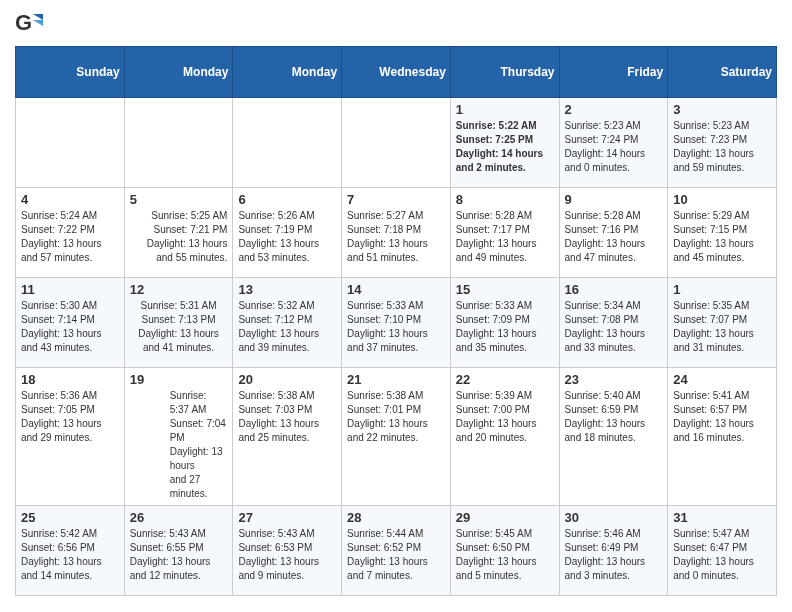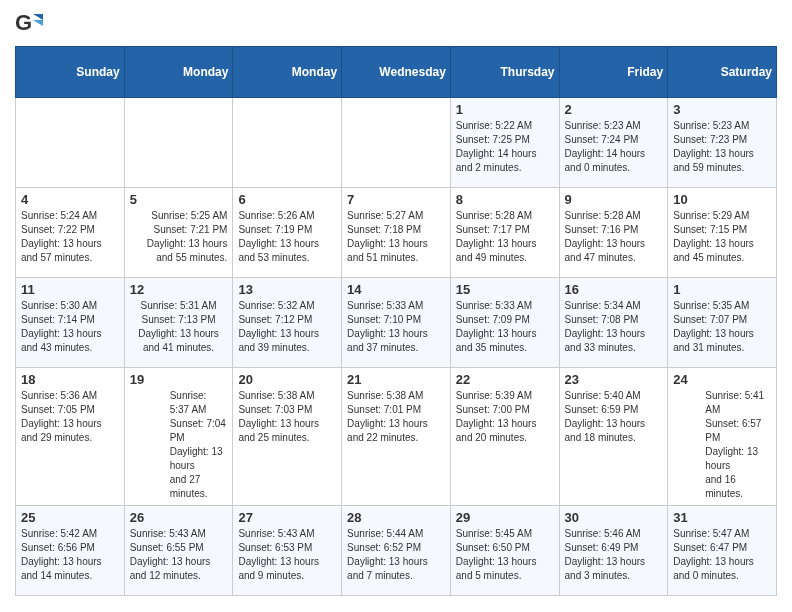--- a/index.html
+++ b/index.html
@@ -123,21 +123,21 @@
       </tr>
   </thead>
   <tbody id="calendar-body">
   <tr>
         <td class="empty-cell"></td>
         <td class="empty-cell"></td>
         <td class="empty-cell"></td>
         <td class="empty-cell"></td>
         <td>
           <span class="day-number">1</span>
-          <div class="day-info" style="white-space: pre-line;">Sunrise: 5:22 AM
+          <div class="day-info" style="white-space: pre-line; font-weight: bold;">Sunrise: 5:22 AM
 Sunset: 7:25 PM
 Daylight: 14 hours
 and 2 minutes.</div>
         </td>
         <td>
           <span class="day-number">2</span>
           <div class="day-info" style="white-space: pre-line;">Sunrise: 5:23 AM
 Sunset: 7:24 PM
 Daylight: 14 hours
 and 0 minutes.</div>
@@ -290,21 +290,21 @@
         </td>
         <td>
           <span class="day-number">23</span>
           <div class="day-info" style="white-space: pre-line;">Sunrise: 5:40 AM
 Sunset: 6:59 PM
 Daylight: 13 hours
 and 18 minutes.</div>
         </td>
         <td>
           <span class="day-number">24</span>
-          <div class="day-info" style="white-space: pre-line; margin-left: 32px;">Sunrise: 5:41 AM
+          <div class="day-info" style="white-space: pre-line;">Sunrise: 5:41 AM
 Sunset: 6:57 PM
 Daylight: 13 hours
 and 16 minutes.</div>
         </td>
       </tr>
       <tr>
         <td>
           <span class="day-number">25</span>
           <div class="day-info" style="white-space: pre-line;">Sunrise: 5:42 AM
 Sunset: 6:56 PM

